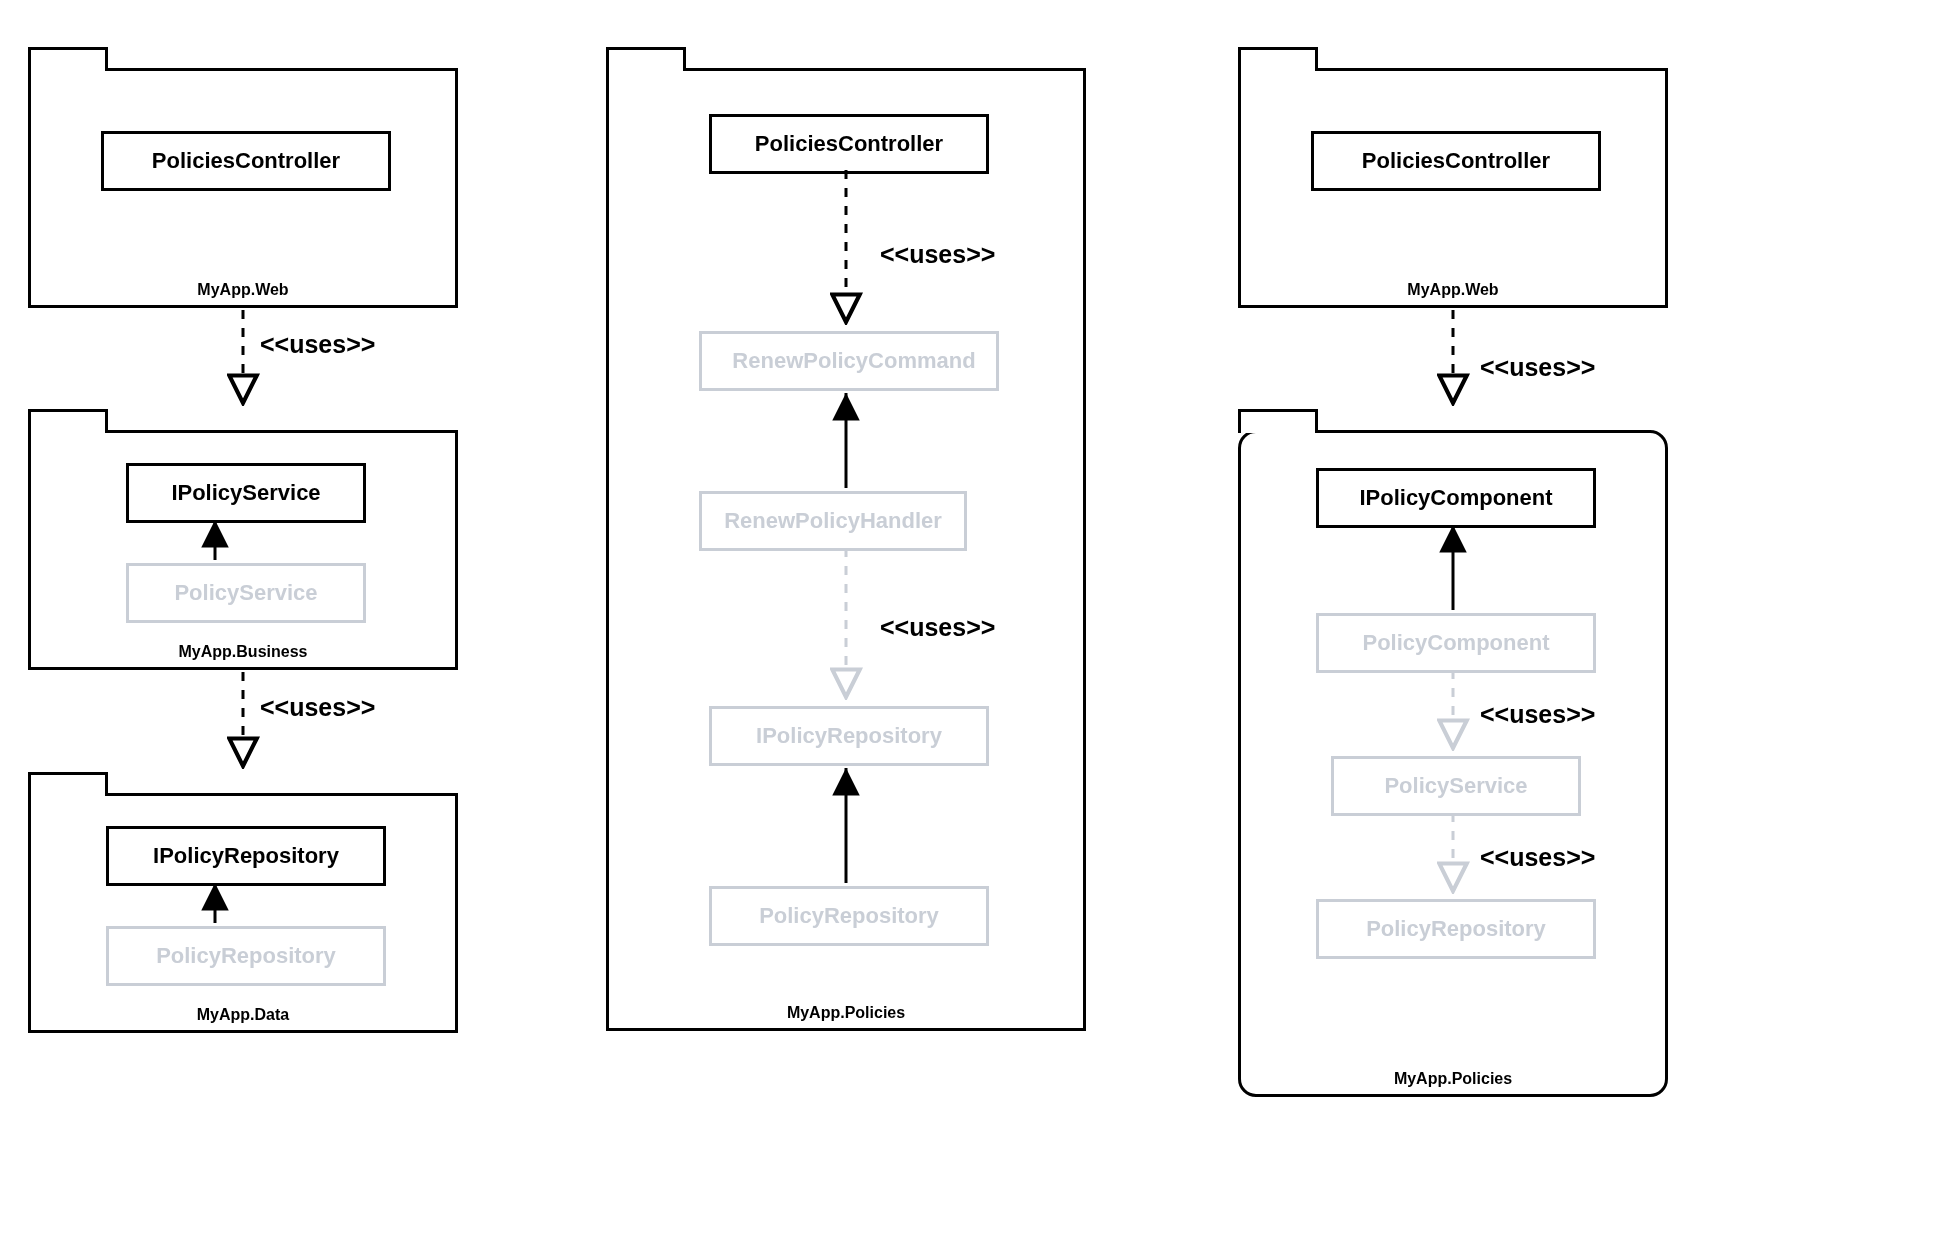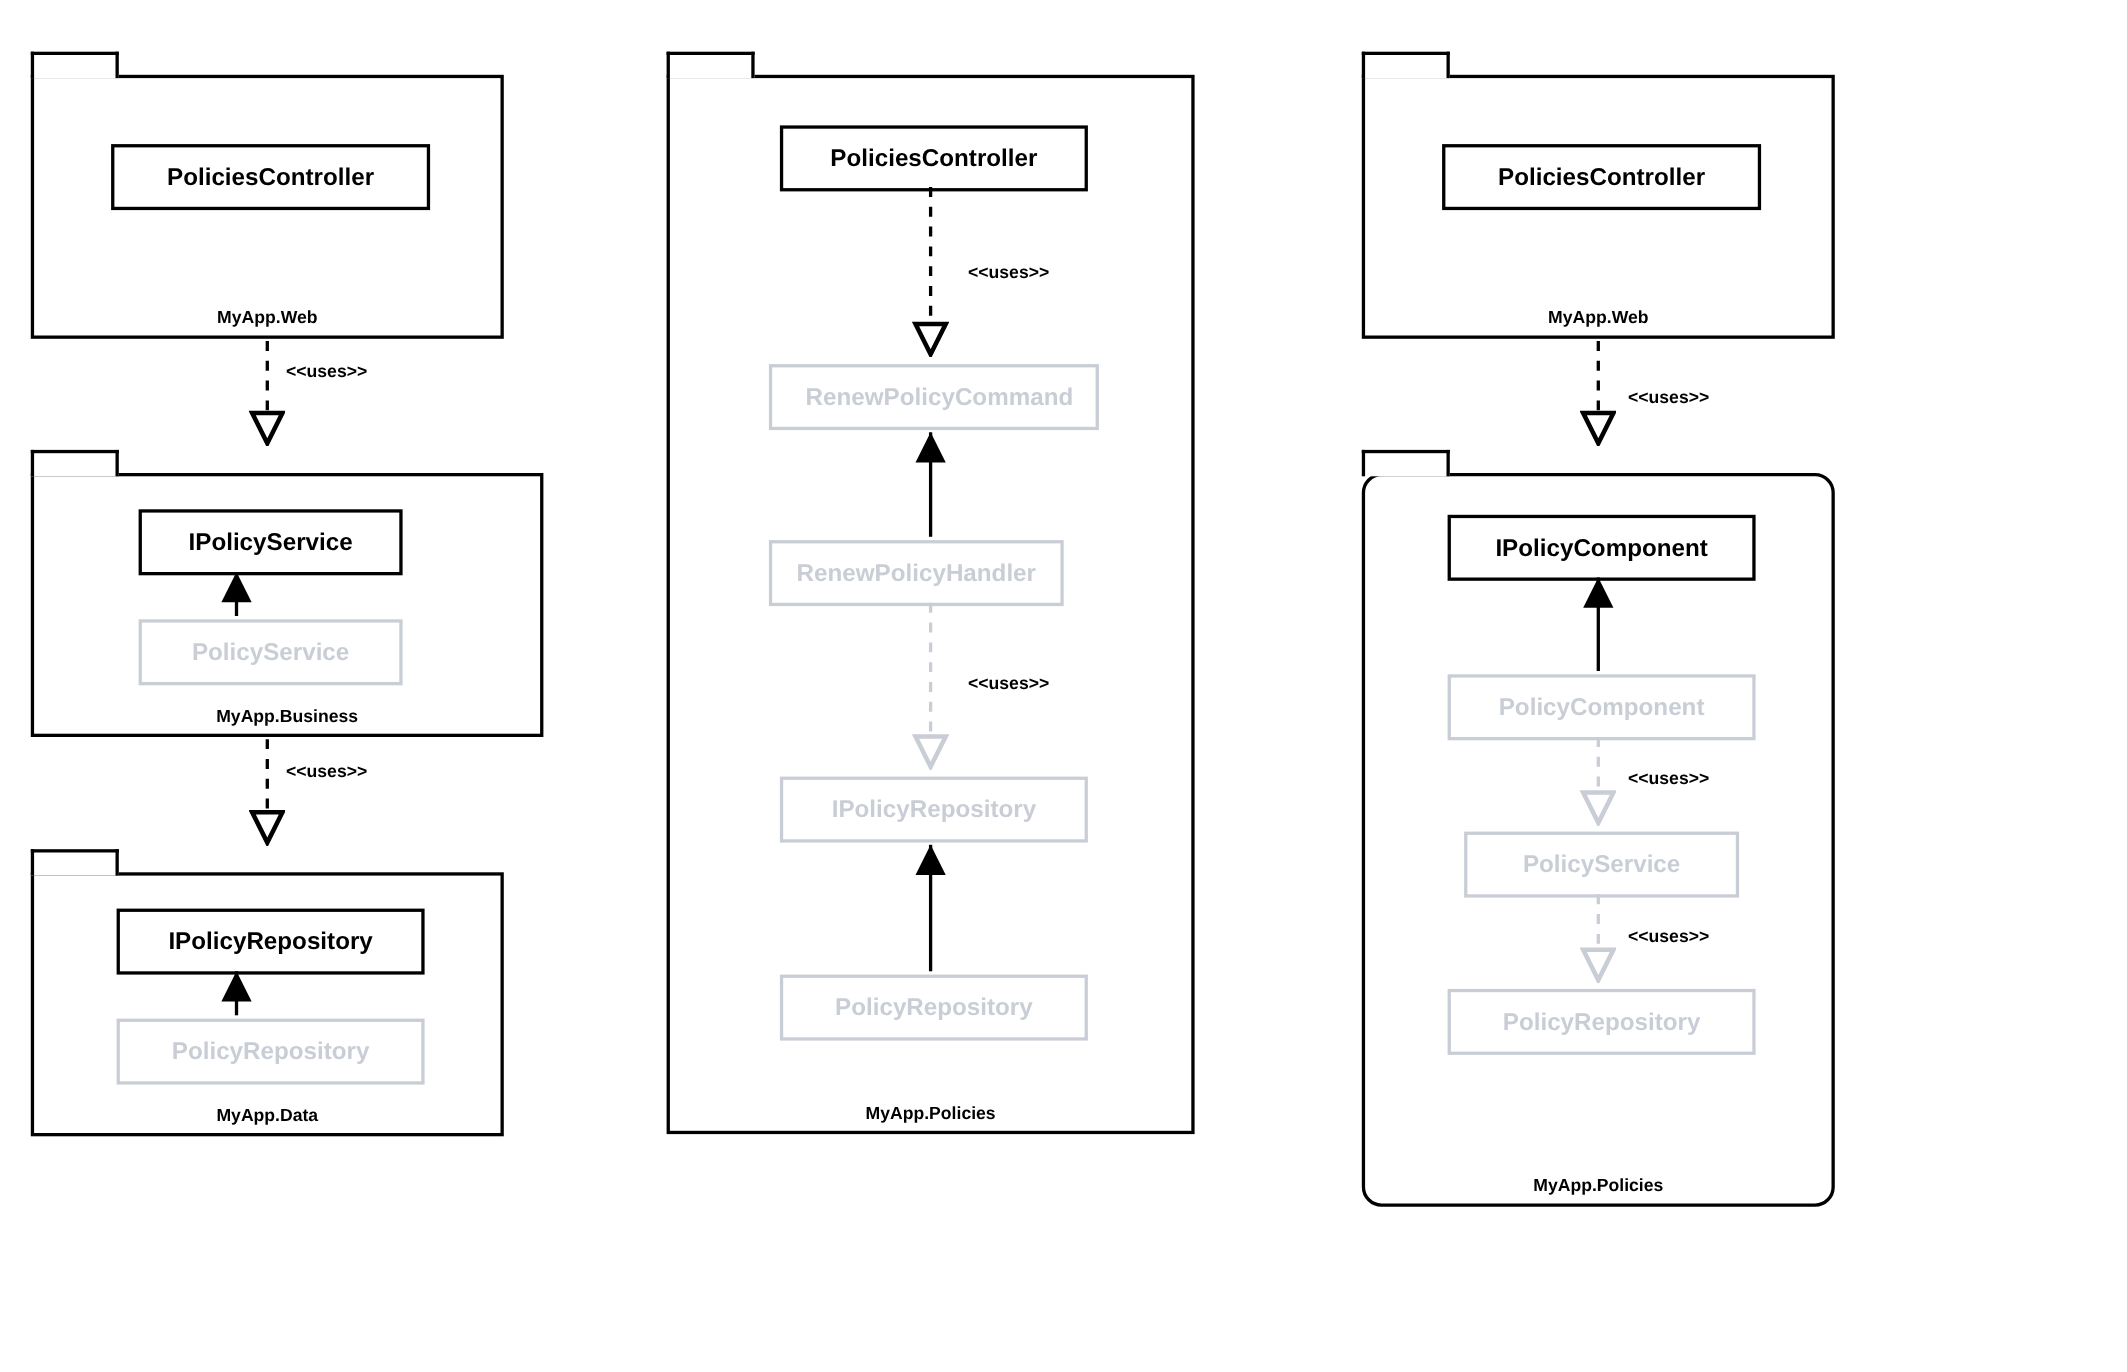--- a/index.html
+++ b/index.html
@@ -49,21 +49,21 @@
     font-size: 22px;
     font-weight: bold;
     padding: 14px 10px;
   }
   .node.faded {
     border-color: #c9ced6;
     color: #c9ced6;
   }
   .arrow-label {
     position: absolute;
-    font-size: 16px;
+    font-size: 25px;
     font-weight: bold;
     white-space: nowrap;
   }
   svg.overlay {
     position: absolute;
     top: 0; left: 0;
     width: 1934px;
     height: 1247px;
     pointer-events: none;
   }
@@ -74,21 +74,21 @@
 <div class="canvas">
 
   <div class="pkg" style="left:28px; top:68px; width:430px; height:240px;">
     <div class="pkg-tab"></div>
     <div class="node" style="left:70px; top:60px; width:290px;">PoliciesController</div>
     <div class="pkg-label">MyApp.Web</div>
   </div>
 
   <div class="arrow-label" style="left:260px; top:330px;">&lt;&lt;uses&gt;&gt;</div>
 
-  <div class="pkg" style="left:28px; top:430px; width:466px; height:240px;">
+  <div class="pkg" style="left:28px; top:430px; width:430px; height:240px;">
     <div class="pkg-tab"></div>
     <div class="node" style="left:95px; top:30px; width:240px;">IPolicyService</div>
     <div class="node faded" style="left:95px; top:130px; width:240px;">PolicyService</div>
     <div class="pkg-label">MyApp.Business</div>
   </div>
 
   <div class="arrow-label" style="left:260px; top:693px;">&lt;&lt;uses&gt;&gt;</div>
 
   <div class="pkg" style="left:28px; top:793px; width:430px; height:240px;">
     <div class="pkg-tab"></div>

